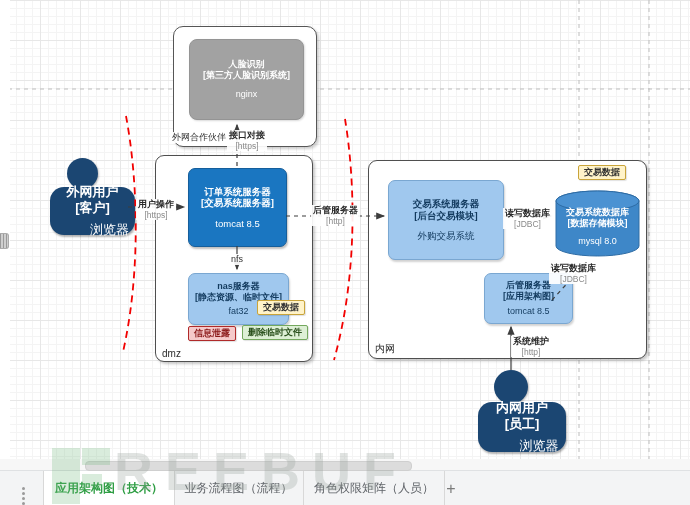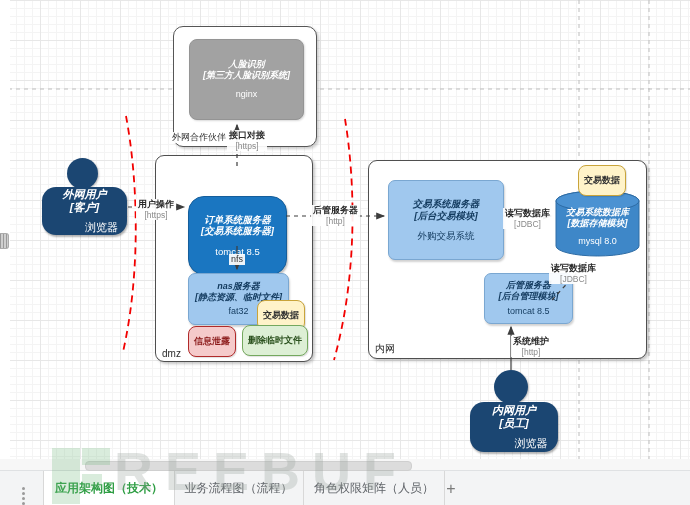--- a/index.html
+++ b/index.html
@@ -22,48 +22,48 @@
 
   
   .zone{position:absolute;background:#fff;border:1.5px solid #4f4f4f;border-radius:9px;
     box-shadow:2px 2px 3px rgba(0,0,0,0.22);z-index:5;}
   .zone-label{position:absolute;left:6px;bottom:2px;font-size:10px;color:#2b2b2b;}
 
   
   .shape{position:absolute;z-index:10;display:flex;flex-direction:column;align-items:center;
     justify-content:center;text-align:center;line-height:1.22;}
   .t{width:100%;}
-  .b{font-weight:bold;font-style:italic;}
+  .b{font-weight:bold;}
   .tech{margin-top:9px;}
   .face-outer{position:absolute;left:173px;top:26px;width:142px;height:119px;background:#fff;
     border:1.5px solid #565656;border-radius:10px;box-shadow:2px 2px 3px rgba(0,0,0,0.2);z-index:9;}
   .face-inner{left:189px;top:39px;width:113px;height:79px;background:#a2a2a2;border:1px solid #949494;
     border-radius:8px;color:#fff;font-size:9px;box-shadow:1px 1px 2px rgba(0,0,0,0.15);}
   .box-order{left:188px;top:168px;width:97px;height:77px;background:#1a76c1;border:1px solid #155e9b;
-    border-radius:16px;color:#fff;font-size:9.5px;box-shadow:1px 2px 2px rgba(0,0,0,0.25);margin-top:28px;}
+    border-radius:7px;color:#fff;font-size:9.5px;box-shadow:1px 2px 2px rgba(0,0,0,0.25);}
   .box-light{background:#a0c8ee;border:1px solid #7aa7d1;border-radius:7px;color:#123a5e;
     font-size:9px;box-shadow:1px 2px 2px rgba(0,0,0,0.18);}
   .box-nas{left:188px;top:273px;width:99px;height:50px;}
   .box-nas .tech{margin-top:3px;}
   .box-trade{left:388px;top:180px;width:114px;height:78px;font-size:9.5px;}
   .box-admin{left:484px;top:273px;width:87px;height:49px;}
   .box-admin .tech{margin-top:4px;}
   .cyl{position:absolute;left:555px;top:190px;width:85px;height:67px;z-index:10;}
   .cyl-text{position:absolute;left:0;top:17px;width:85px;color:#fff;font-size:9px;text-align:center;line-height:1.25;}
   .cyl-text .tech{margin-top:6px;}
 
   
   .p-head{position:absolute;border-radius:50%;background:#1b4672;z-index:10;box-shadow:1px 1px 2px rgba(0,0,0,0.25);}
   .p-body{position:absolute;background:#1b4672;border-radius:14px;color:#fff;z-index:11;
     display:flex;flex-direction:column;align-items:center;justify-content:center;text-align:center;
-    font-size:11px;line-height:1.2;box-shadow:1px 2px 2px rgba(0,0,0,0.3);}
+    font-size:13px;line-height:1.2;box-shadow:1px 2px 2px rgba(0,0,0,0.3);margin-left:8px;}
   .p-body .tech{margin-top:7px;padding-left:34px;}
 
   
-  .tag{position:absolute;z-index:22;font-size:9px;font-weight:bold;padding:8px 5px;border-radius:8px;
+  .tag{position:absolute;z-index:22;font-size:9px;font-weight:bold;padding:0 5px;border-radius:2px;
     white-space:nowrap;box-shadow:1px 1px 1px rgba(0,0,0,0.12);}
   .tag-yellow{background:#fff3c9;border:1px solid #c9a43a;color:#333;}
   .tag-red{background:#f5caca;border:1px solid #b02a2a;color:#8b1a1a;}
   .tag-green{background:#ddefd5;border:1px solid #74a85e;color:#2c521f;}
 
   
   .elabel{position:absolute;z-index:21;text-align:center;line-height:1.2;background:rgba(255,255,255,0.92);
     padding:0 2px;white-space:nowrap;}
   .el-main{font-size:9px;font-weight:bold;color:#2b2b2b;}
   .el-main.reg{font-weight:normal;color:#333;}
@@ -142,21 +142,21 @@
     </div>
 
     <div class="shape box-light box-trade">
       <div class="t b">交易系统服务器</div>
       <div class="t b">[后台交易模块]</div>
       <div class="t tech">外购交易系统</div>
     </div>
 
     <div class="shape box-light box-admin">
       <div class="t b">后管服务器</div>
-      <div class="t b">[后台管理模块]</div>
+      <div class="t b">[应用架构图]</div>
       <div class="t tech">tomcat 8.5</div>
     </div>
 
     <div class="cyl">
       <svg width="85" height="67">
         <path d="M1,11 a41.5,10 0 0 1 83,0 v45 a41.5,10 0 0 1 -83,0 z" fill="#3e87c8" stroke="#2e6ca5" stroke-width="1"></path>
         <ellipse cx="42.5" cy="11" rx="41.5" ry="10" fill="#4b92d2" stroke="#2e6ca5" stroke-width="1"></ellipse>
       </svg>
       <div class="cyl-text">
         <div class="t b">交易系统数据库</div>

